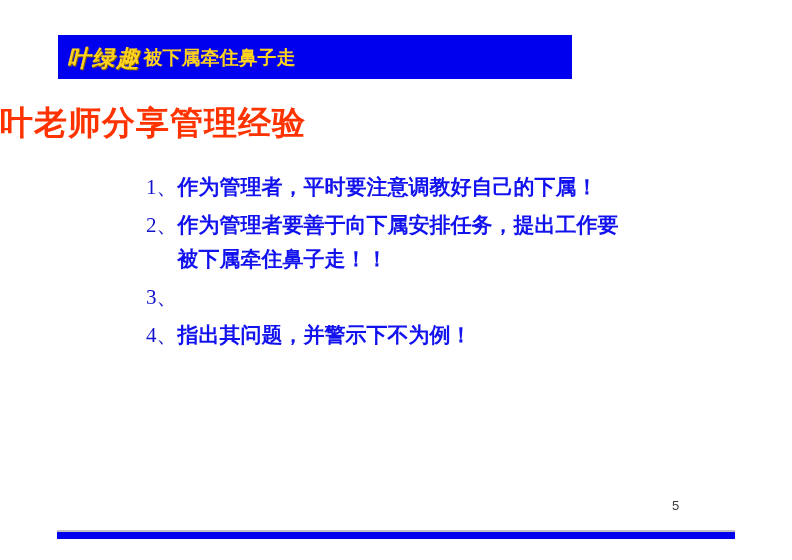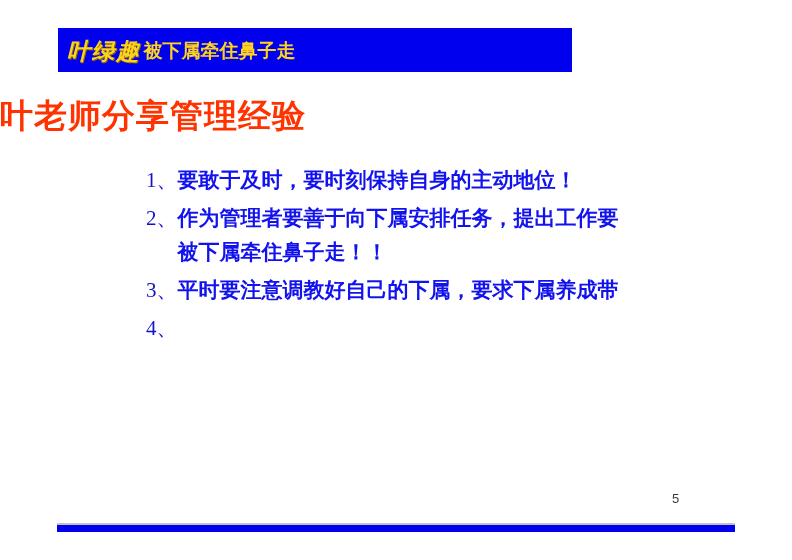--- a/index.html
+++ b/index.html
@@ -10,21 +10,21 @@
     width: 792px;
     height: 560px;
     background: #ffffff;
     font-family: "Liberation Sans", sans-serif;
     overflow: hidden;
     position: relative;
   }
 
   .slide {
     position: absolute;
-    left: 0; top: 0;
+    left: 0; top: 7px;
     width: 792px;
     height: 528px;
     background: #ffffff;
   }
 
   
   .header-banner {
     position: absolute;
     left: 58px;
     top: 28px;
@@ -158,42 +158,42 @@
     <span class="banner-text">被下属牵住鼻子走</span>
   </div>
 
   <div class="slide-title">叶老师分享管理经验</div>
 
   <div class="body-list">
 
     <div class="list-item">
       <span class="item-number">1、</span>
       <div class="item-lines">
-        <div class="item-line">要敢于及时，要时刻保持自身的主动地位！</div>
+        <div class="item-line">作为管理者，平时要注意调教好自己的下属！</div>
       </div>
     </div>
 
     <div class="list-item">
       <span class="item-number">2、</span>
       <div class="item-lines">
         <div class="item-line">作为管理者要善于向下属安排任务，提出工作要</div>
         <div class="item-line">被下属牵住鼻子走！！</div>
       </div>
     </div>
 
     <div class="list-item">
       <span class="item-number">3、</span>
       <div class="item-lines">
-        <div class="item-line">平时要注意调教好自己的下属，要求下属养成带</div>
       </div>
     </div>
 
     <div class="list-item">
       <span class="item-number">4、</span>
       <div class="item-lines">
+        <div class="item-line">指出其问题，并警示下不为例！</div>
       </div>
     </div>
 
   </div>
 
   <div class="page-number">5</div>
 
   <div class="bottom-bar"></div>
 
 </div>

